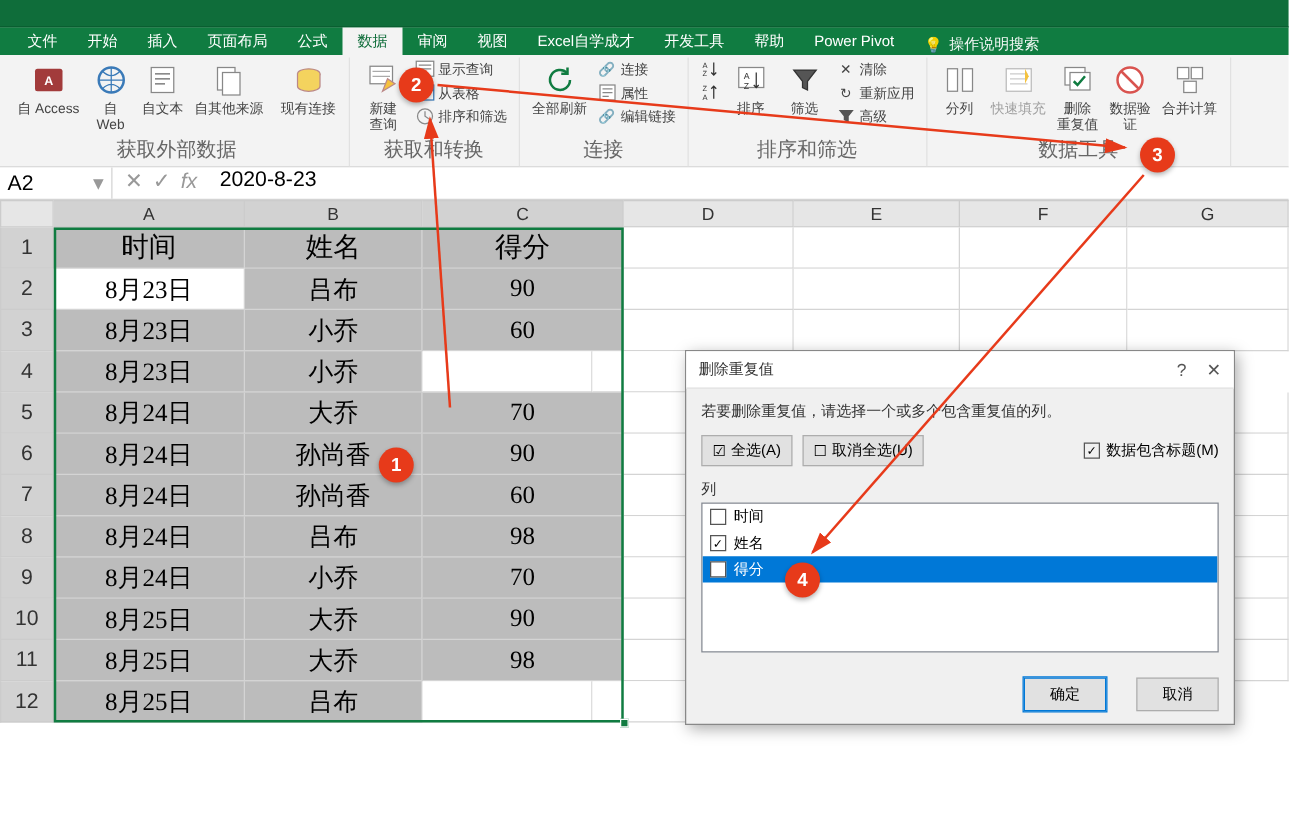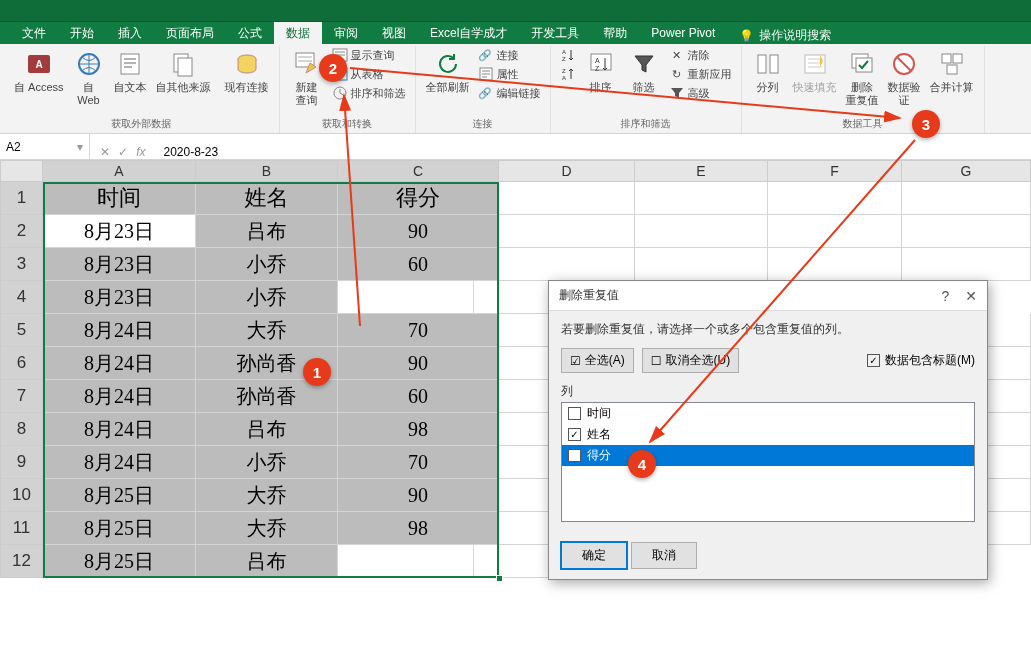--- a/index.html
+++ b/index.html
@@ -10,24 +10,24 @@
 .tab.active{background:#f3f3f3;color:#0f6d3a;font-weight:500}
 .tell-me{display:flex;align-items:center;gap:5px;margin-left:12px;opacity:.95;font-size:12px}
 .ribbon{height:90px;background:#f3f3f3;border-bottom:1px solid #d4d4d4;display:flex;padding:2px 4px 0}
 .rgroup{display:flex;flex-direction:column;align-items:center;padding:0 6px;position:relative;border-right:1px solid #e1e1e1}
 .rgroup .row{display:flex;align-items:start;gap:1px}
 .rcmd{display:flex;flex-direction:column;align-items:center;justify-content:start;padding:2px 4px;min-width:28px;font-size:11px;color:#444;cursor:pointer;text-align:center;line-height:1.2}
 .rcmd.lg{min-width:42px}
 .rcmd.disabled{color:#a0a0a0}
 .ric{width:22px;height:22px;margin-bottom:1px;display:flex;align-items:center;justify-content:center}
 .ric.lg{width:32px;height:32px}
-.rgroup-lbl{font-size:10px;color:#666;margin-top:auto;padding-bottom:2px}
+.rgroup-lbl{font-size:16px;color:#666;margin-top:auto;padding-bottom:2px}
 .rline{display:flex;align-items:center;gap:3px;font-size:11px;color:#444;padding:1px 3px;cursor:pointer}
 .rline .ic{width:16px;height:16px;display:inline-flex;align-items:center;justify-content:center}
-.formula-bar{height:26px;border-bottom:1px solid #d4d4d4;display:flex;align-items:flex-end;font-size:12px;background:#fff}
+.formula-bar{height:26px;border-bottom:1px solid #d4d4d4;display:flex;align-items:flex-start;font-size:17px;background:#fff}
 .name-box{width:90px;border-right:1px solid #d4d4d4;padding:0 6px;height:100%;display:flex;align-items:center}
 .fx-btns{display:flex;align-items:center;gap:8px;padding:0 10px;color:#999}
 .fx-input{flex:1;padding:0 8px}
 .grid{position:relative}
 .colhead{display:flex;height:22px}
 .corner{width:43px;background:#e6e6e6;border:1px solid #ccc}
 .ch{background:#e6e6e6;border:1px solid #ccc;border-left:none;font-size:14px;color:#333;display:flex;align-items:center;justify-content:center}
 .ch.sel{background:#d2d2d2}
 .row{display:flex}
 .rh{width:43px;background:#e6e6e6;border:1px solid #ccc;border-top:none;font-size:17px;color:#333;display:flex;align-items:center;justify-content:center}
@@ -45,21 +45,21 @@
 .dlg-body{padding:10px 12px}
 .dlg-note{font-size:12px;color:#333;margin-bottom:10px}
 .dlg-toprow{display:flex;align-items:center;justify-content:space-between;margin-bottom:10px}
 .dlg-btn{border:1px solid #adadad;background:#e1e1e1;padding:3px 8px;font-size:12px;display:inline-flex;align-items:center;gap:4px;cursor:pointer}
 .chk{display:inline-flex;align-items:center;gap:5px;font-size:12px}
 .listbox{border:1px solid #828790;background:#fff;height:120px;overflow:hidden}
 .list-lbl{font-size:12px;color:#333;margin-bottom:2px}
 .li{display:flex;align-items:center;gap:6px;padding:2px 6px;font-size:12px}
 .li.sel{background:#0078d7;color:#fff}
 .li .cb{width:13px;height:13px;border:1px solid #555;background:#fff;display:inline-flex;align-items:center;justify-content:center;font-size:10px}
-.dlg-footer{display:flex;justify-content:flex-start;gap:4px;padding:10px 12px}
+.dlg-footer{display:flex;justify-content:flex-end;gap:24px;padding:10px 12px}
 .dlg-footer .btn{border:1px solid #adadad;background:#e1e1e1;padding:4px 20px;font-size:12px;cursor:pointer}
 .dlg-footer .btn.primary{border:1px solid #0078d7;outline:1px solid #0078d7}
 .step{position:absolute;width:28px;height:28px;border-radius:50%;background:#e73a1a;color:#fff;font-weight:700;font-size:15px;display:flex;align-items:center;justify-content:center;box-shadow:0 2px 4px rgba(0,0,0,.3);z-index:50}
 svg.arrow{position:absolute;z-index:49;pointer-events:none}
 </style>
 </head>
 <body>
 
 <div class="title-bar"></div>
 <div class="tabs" id="tabs">

